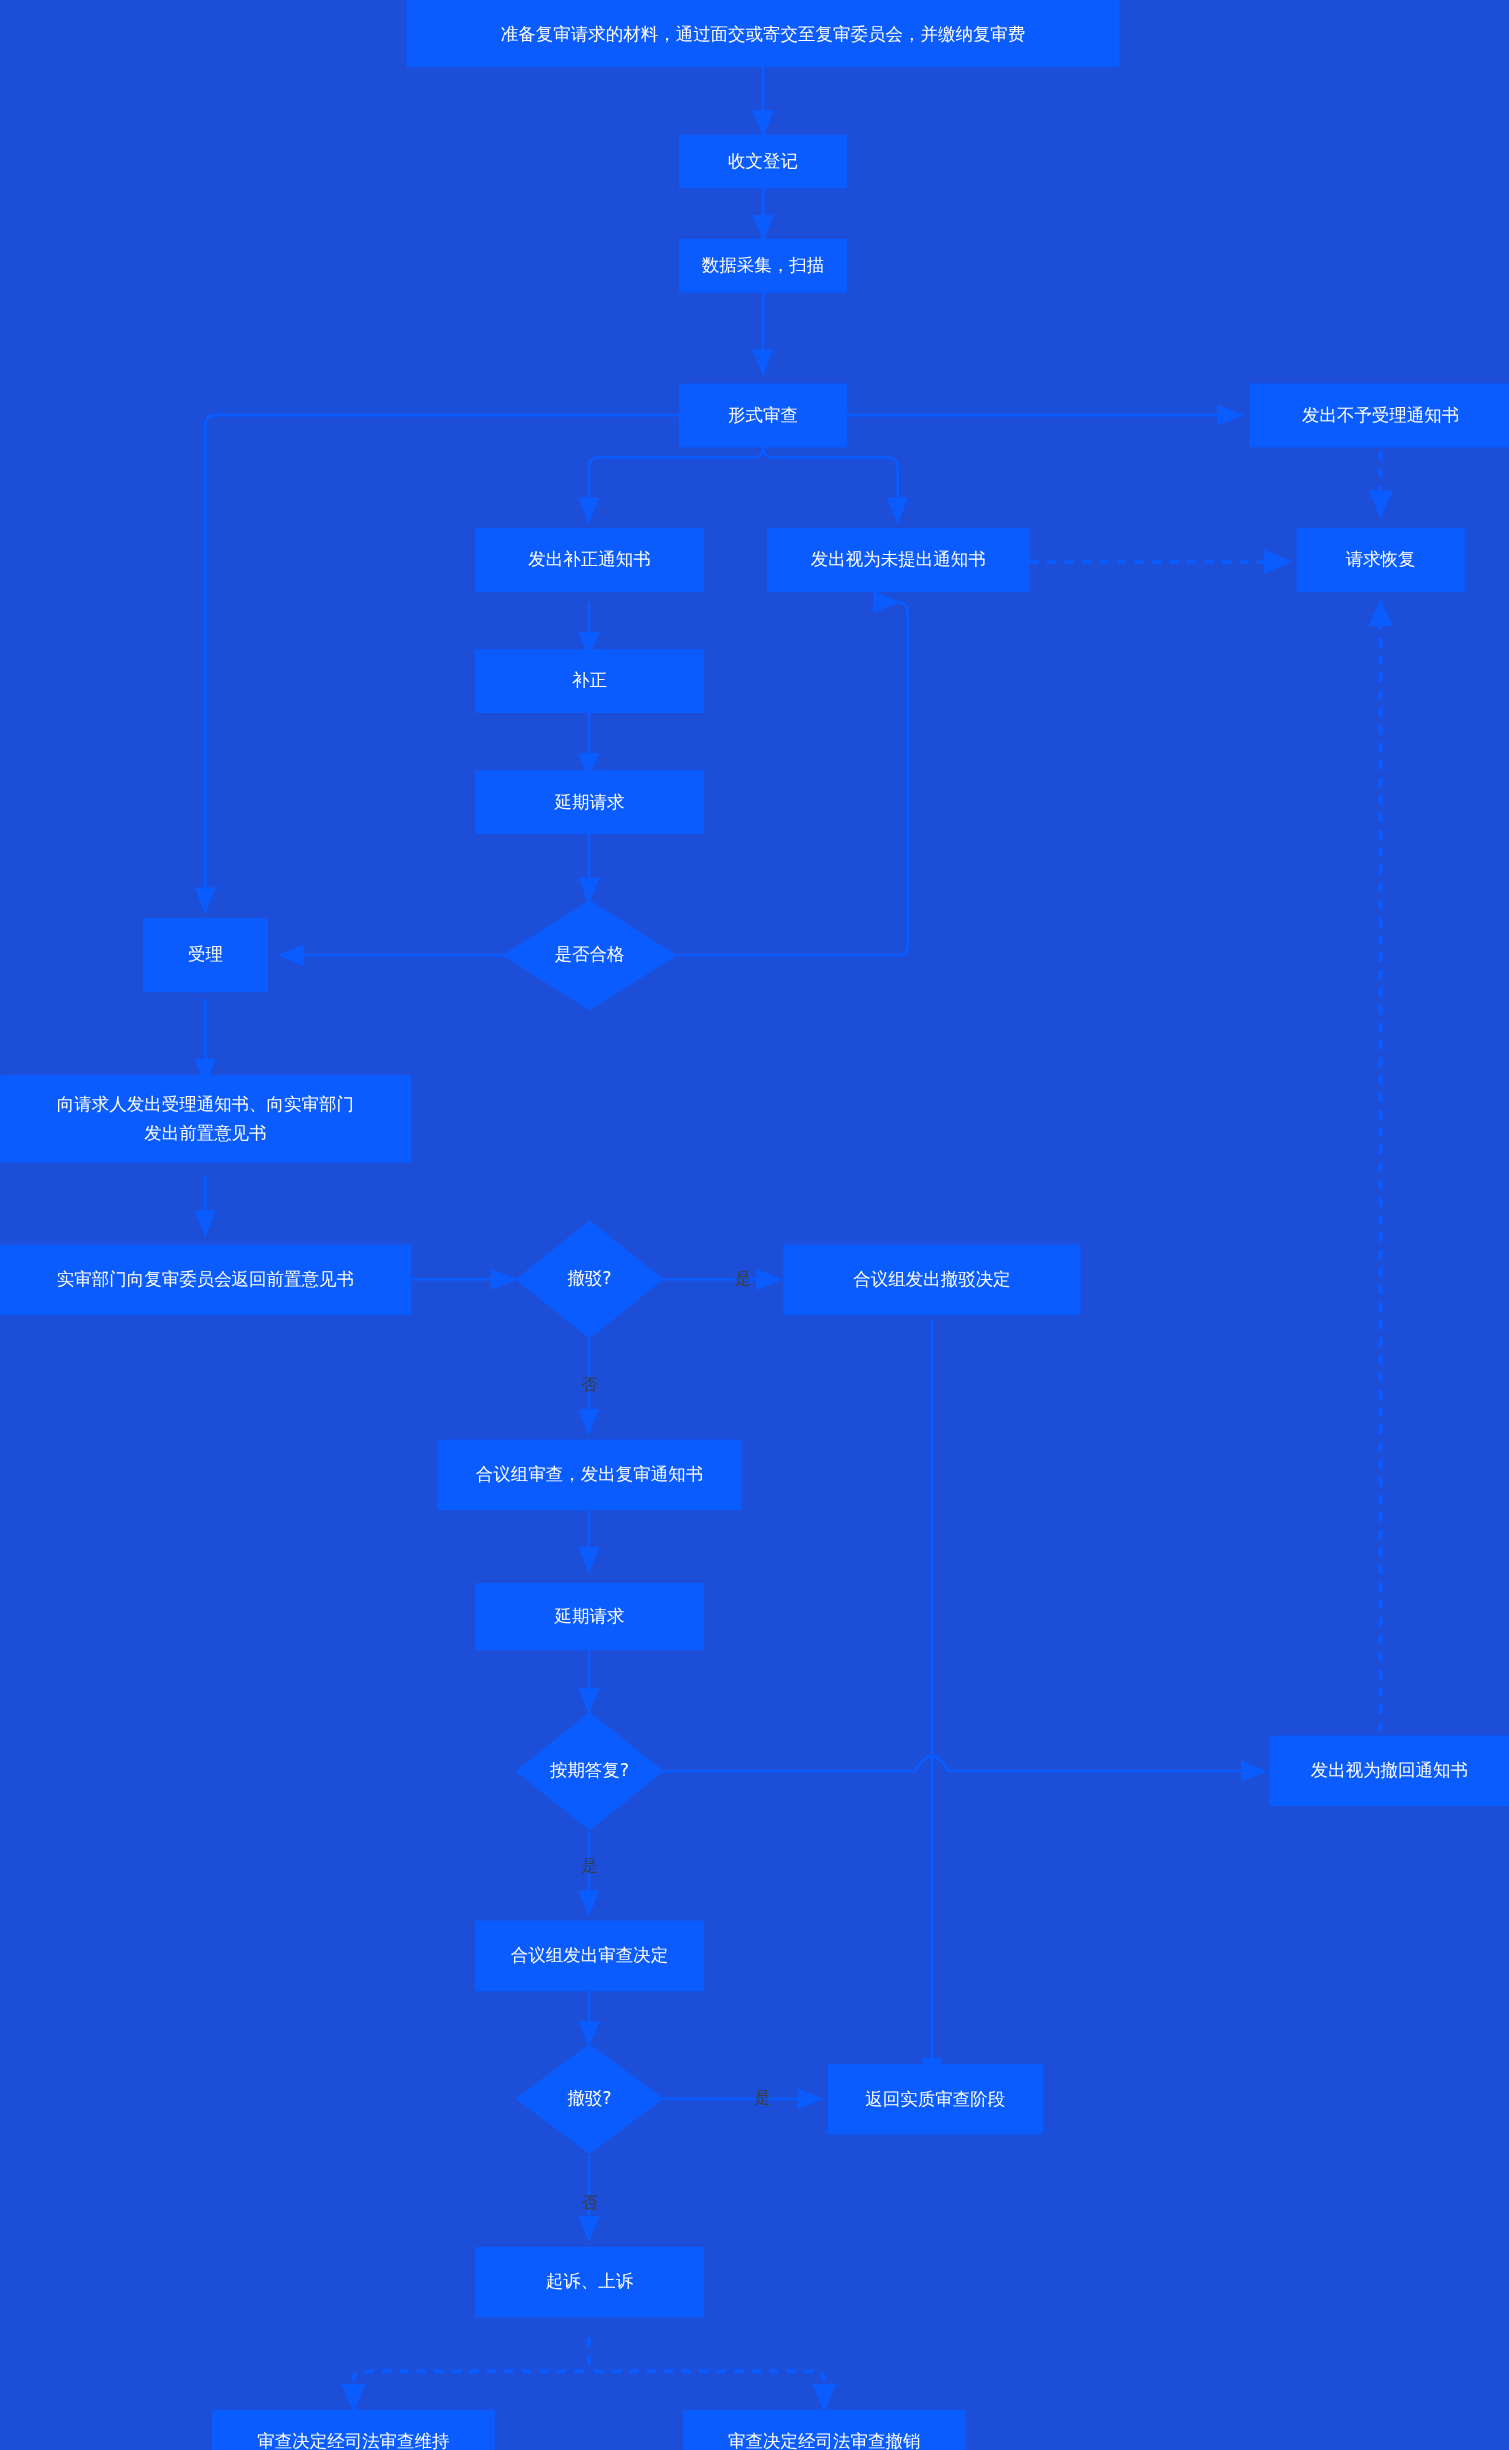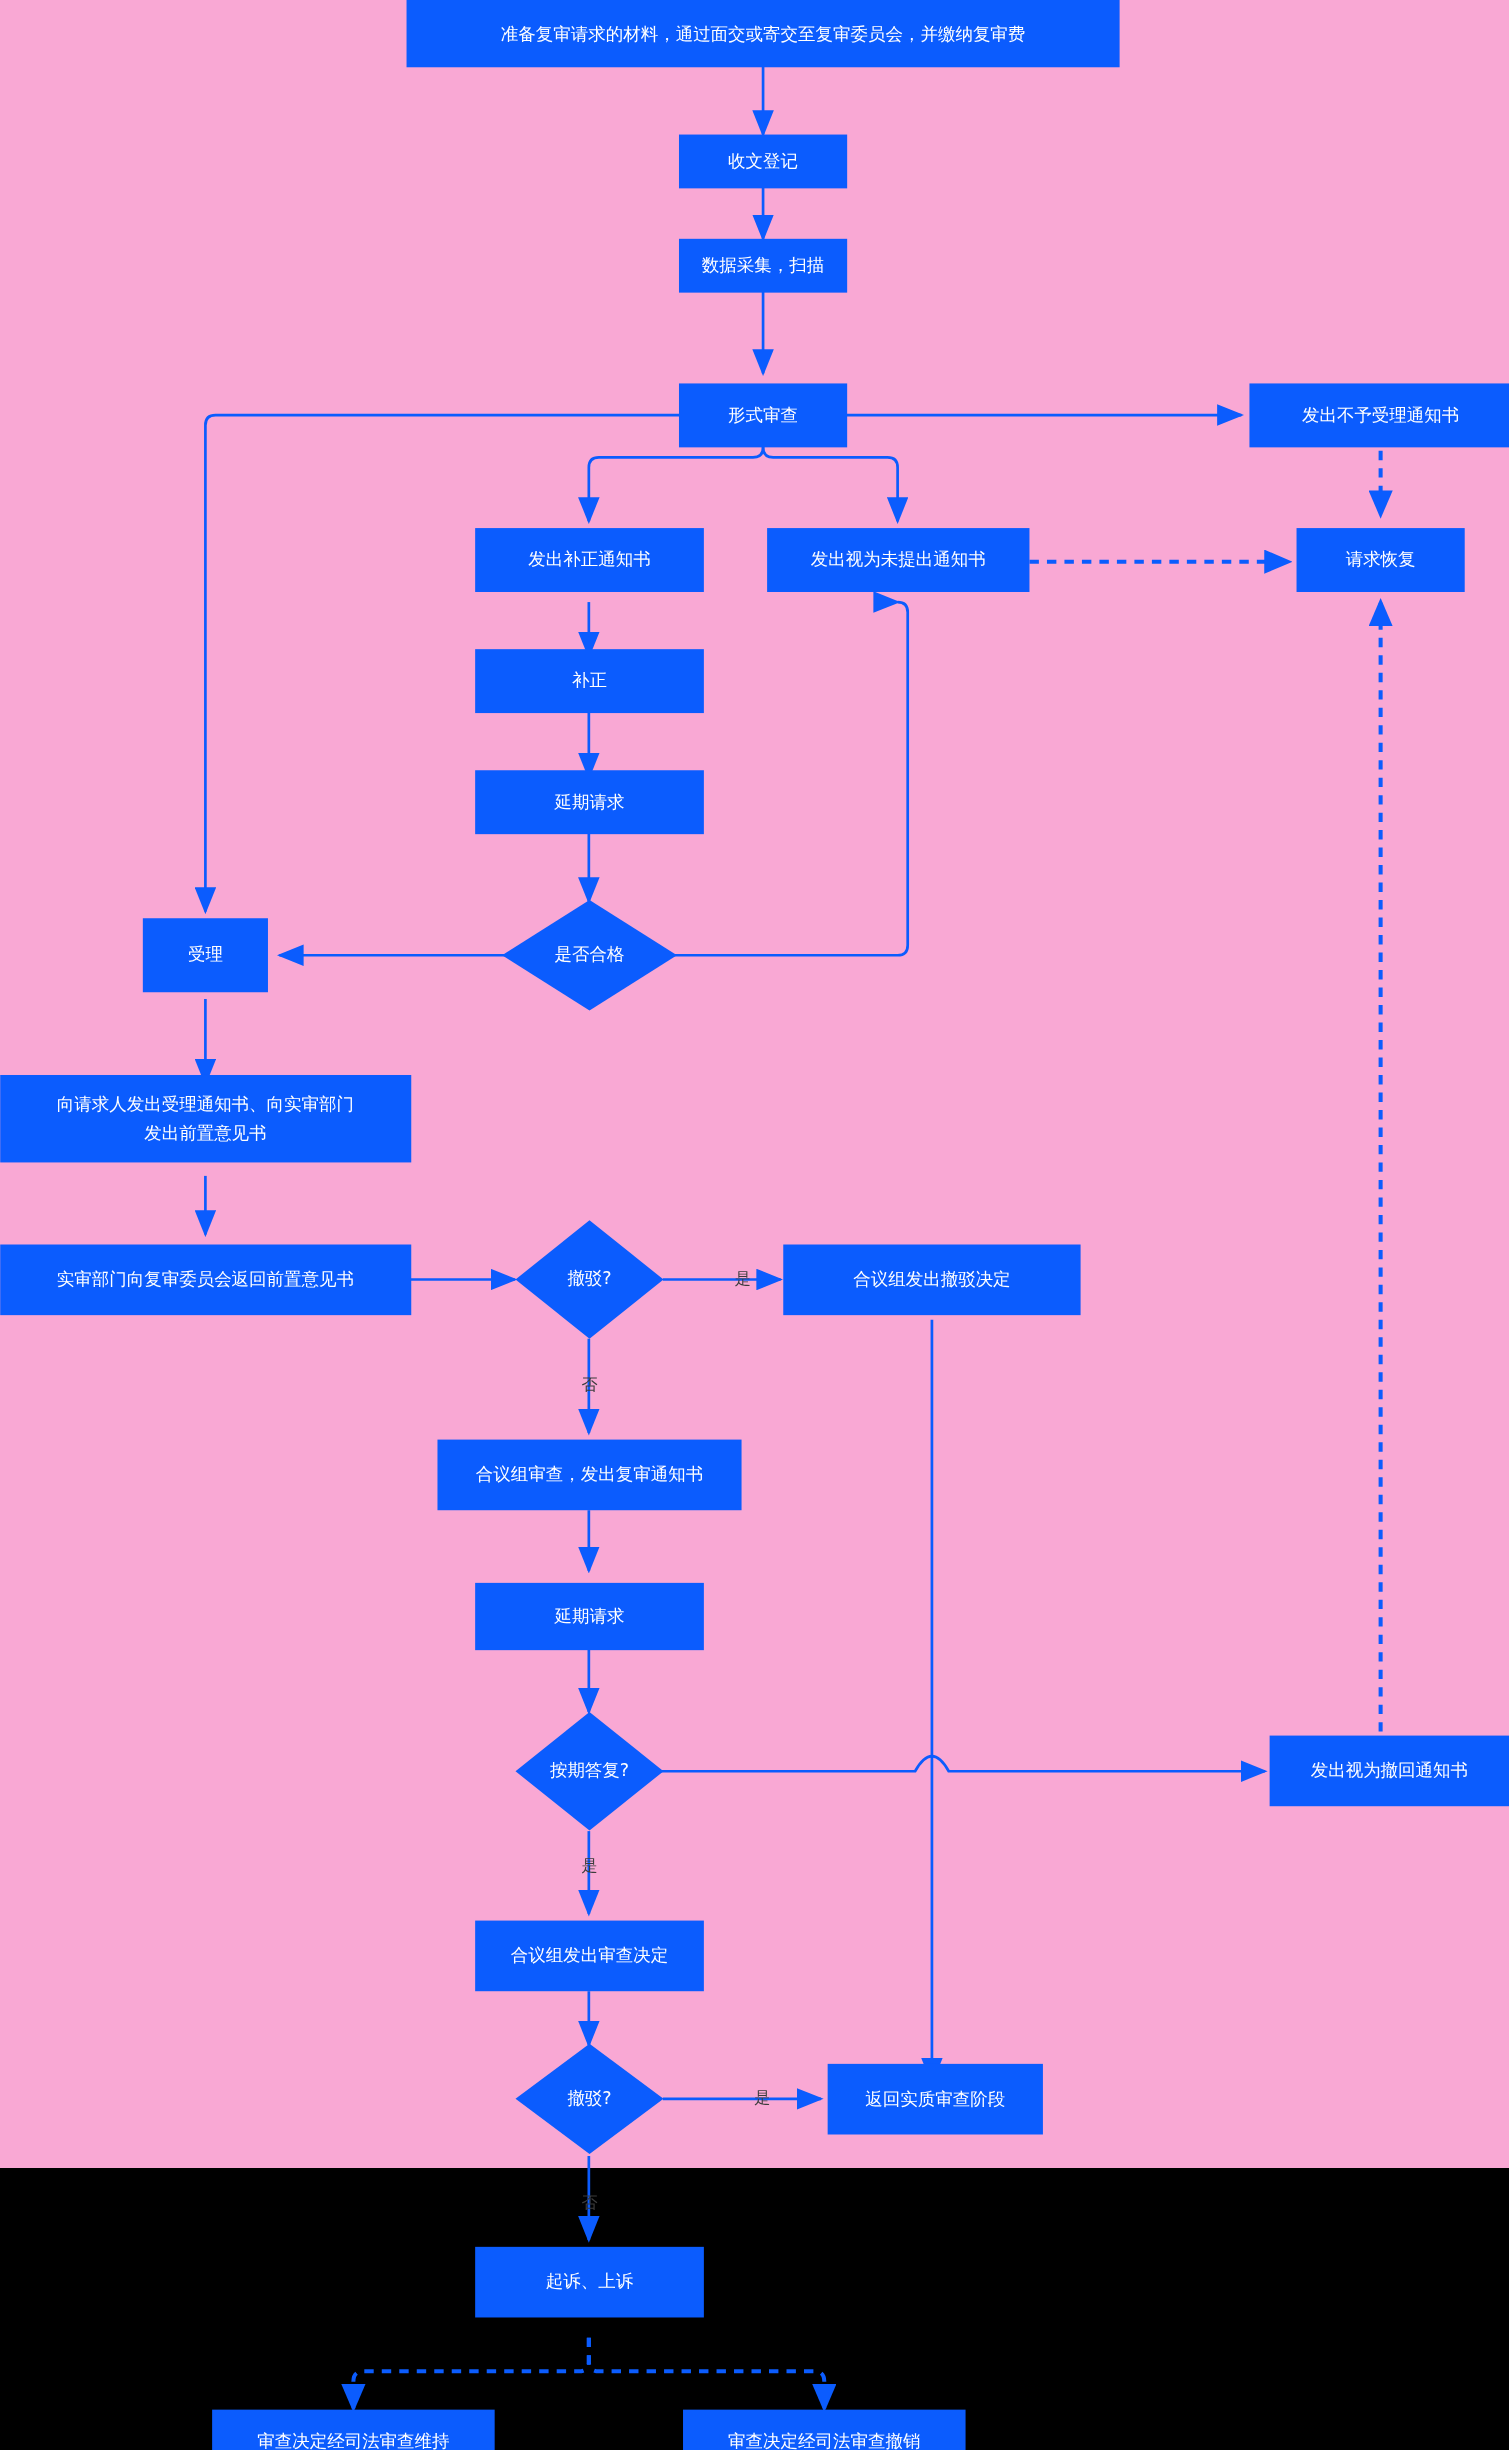--- a/index.html
+++ b/index.html
@@ -1,18 +1,18 @@
 <!DOCTYPE html>
 <html style="font-size:10.8px"><head>
 <meta charset="utf-8">
 <style>
   html,body{margin:0;padding:0;background:#000;}
   body{width:1510px;height:2450px;overflow:hidden;
        font-family:"DejaVu Sans","Liberation Sans",sans-serif;}
-  #stage{position:relative;width:1510px;height:2168px;background:#f9a8d4;}
+  #stage{position:relative;width:1510px;height:2450px;background:#1d4ed8;}
   svg{position:absolute;left:0;top:0;width:1510px;height:2450px;}
   .nodeText{fill:#ffffff;font-size:26px;font-family:"DejaVu Sans","Liberation Sans",sans-serif;
             text-anchor:middle;dominant-baseline:middle;}
   .edgeLabel{fill:#3d3d3d;font-size:24px;font-family:"DejaVu Sans","Liberation Sans",sans-serif;
              text-anchor:middle;dominant-baseline:middle;}
   .box{fill:#0b5cfe;stroke:none;}
   .dia{fill:#0b5cfe;stroke:none;}
   .ln{stroke:#0b5cfe;stroke-width:4;fill:none;}
   .lnd{stroke:#0b5cfe;stroke-width:6;fill:none;stroke-dasharray:14 12;}
 </style>

